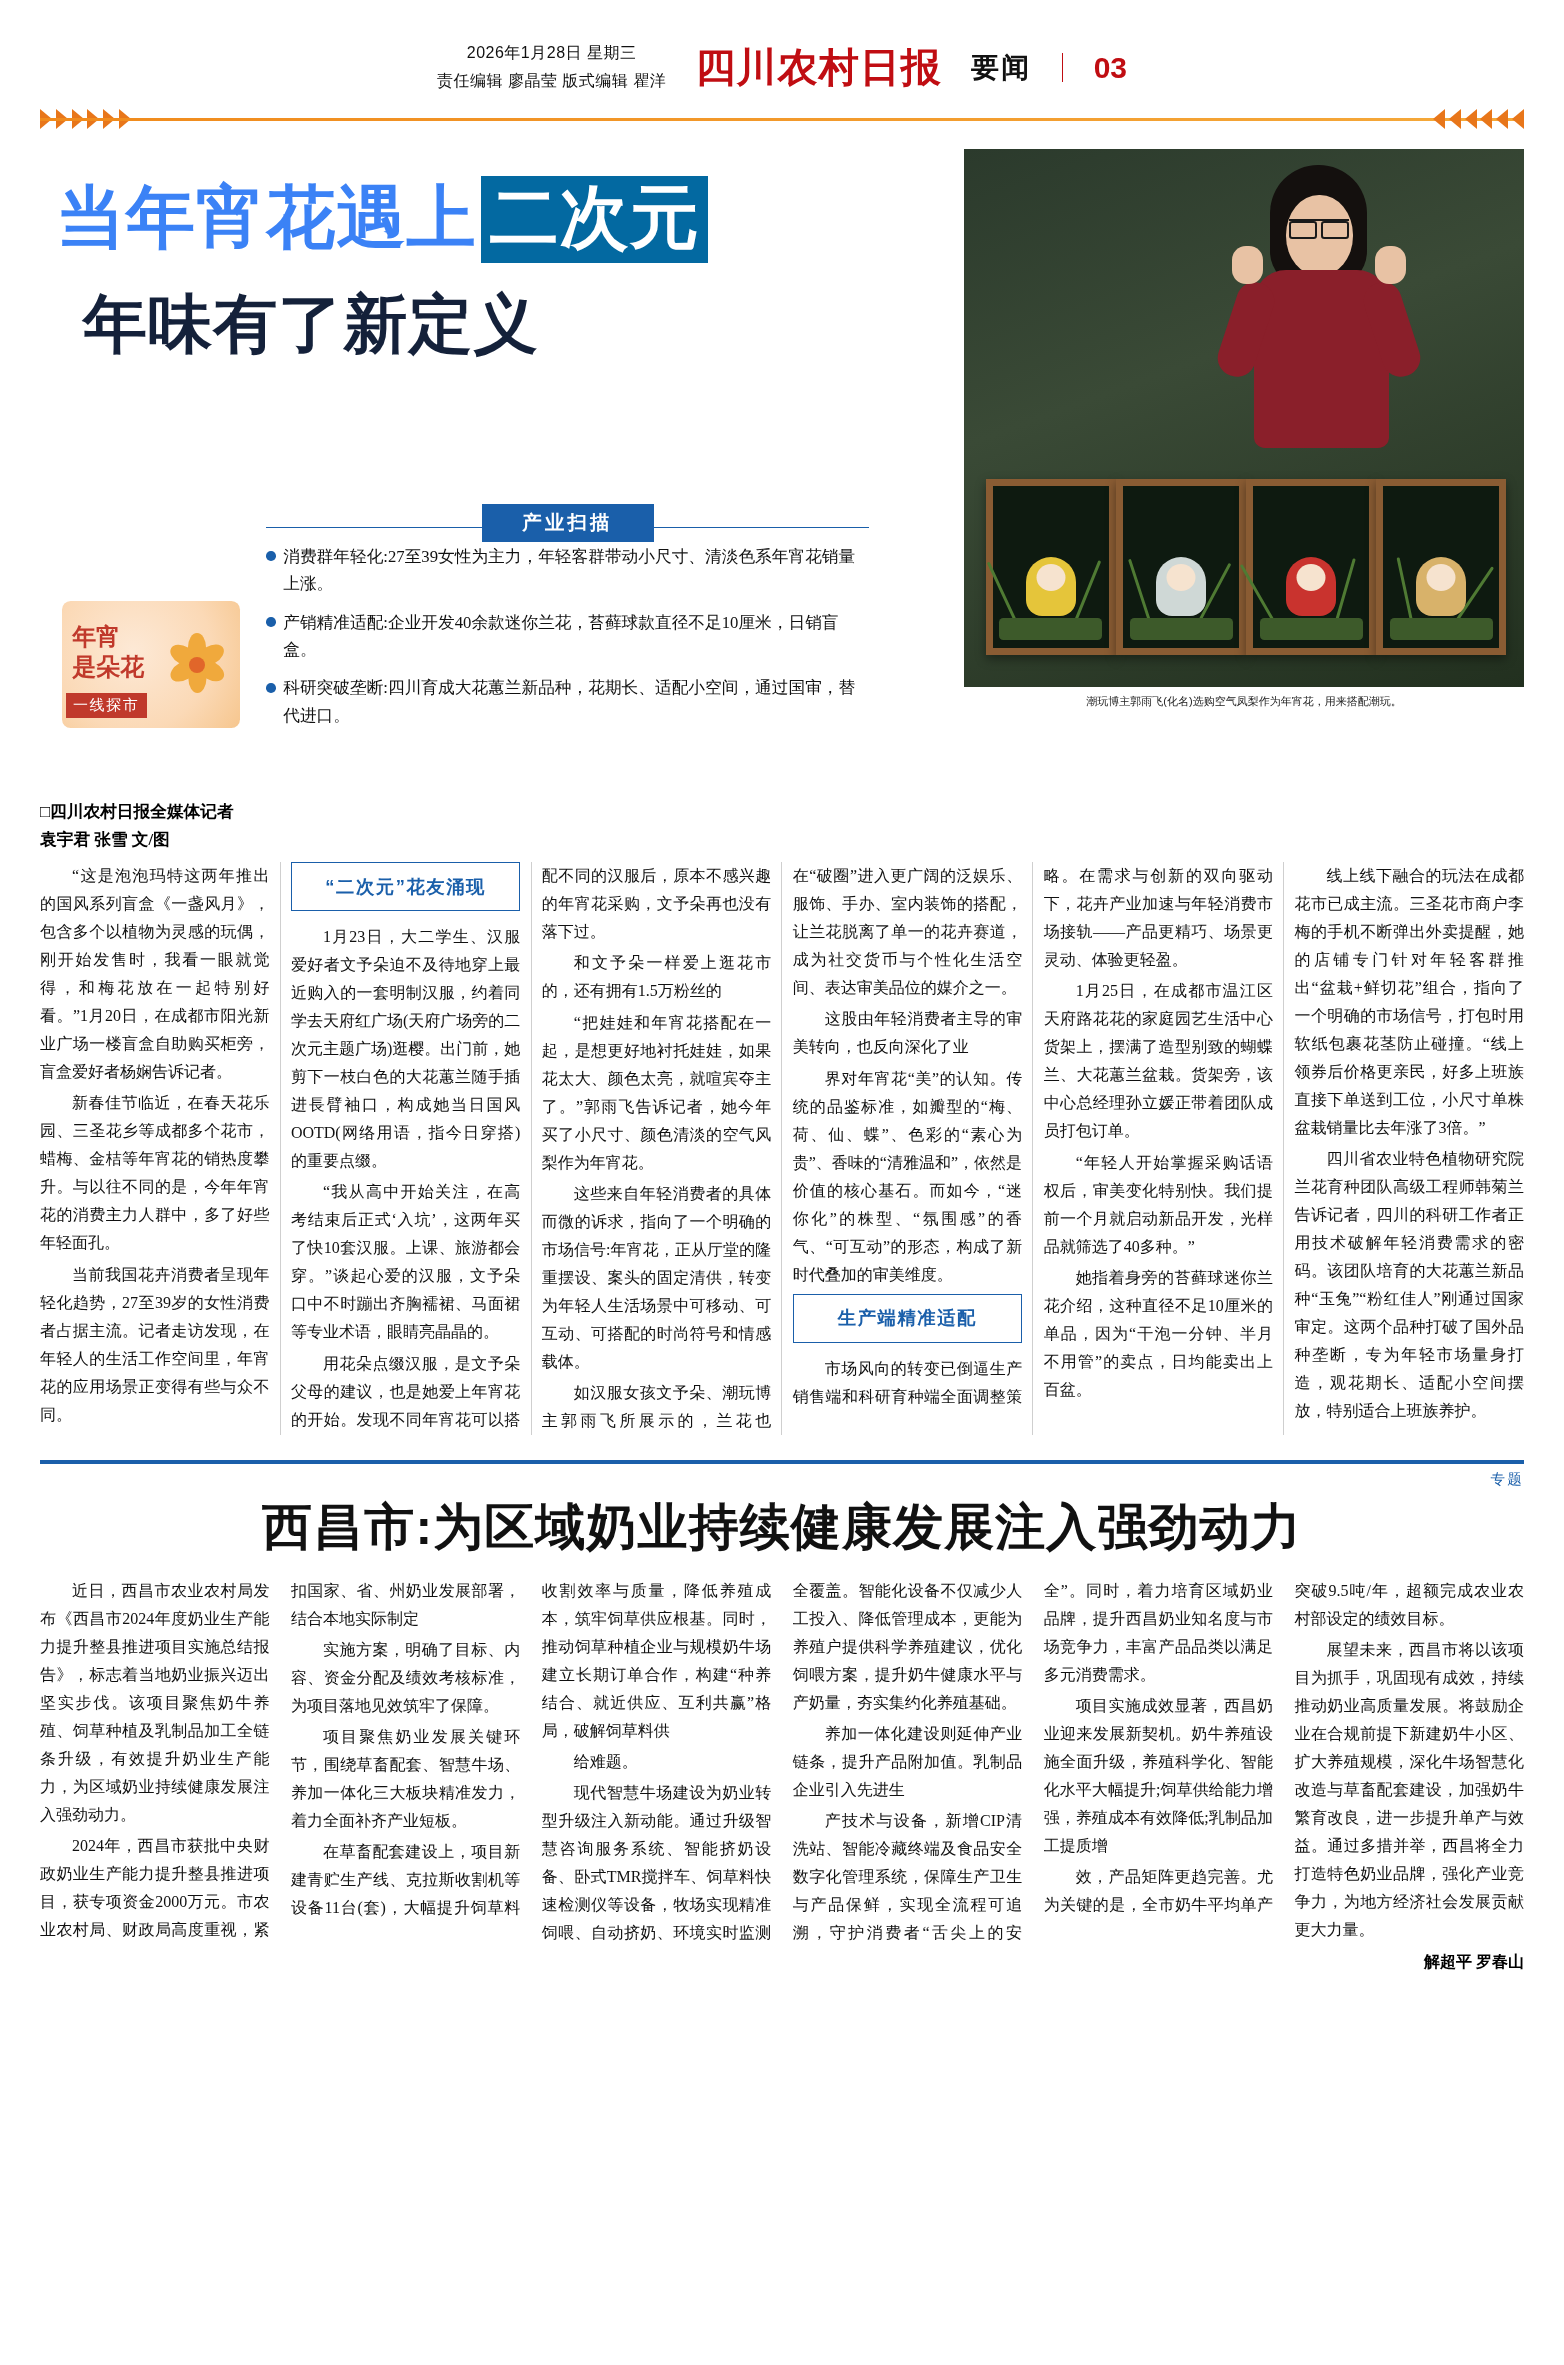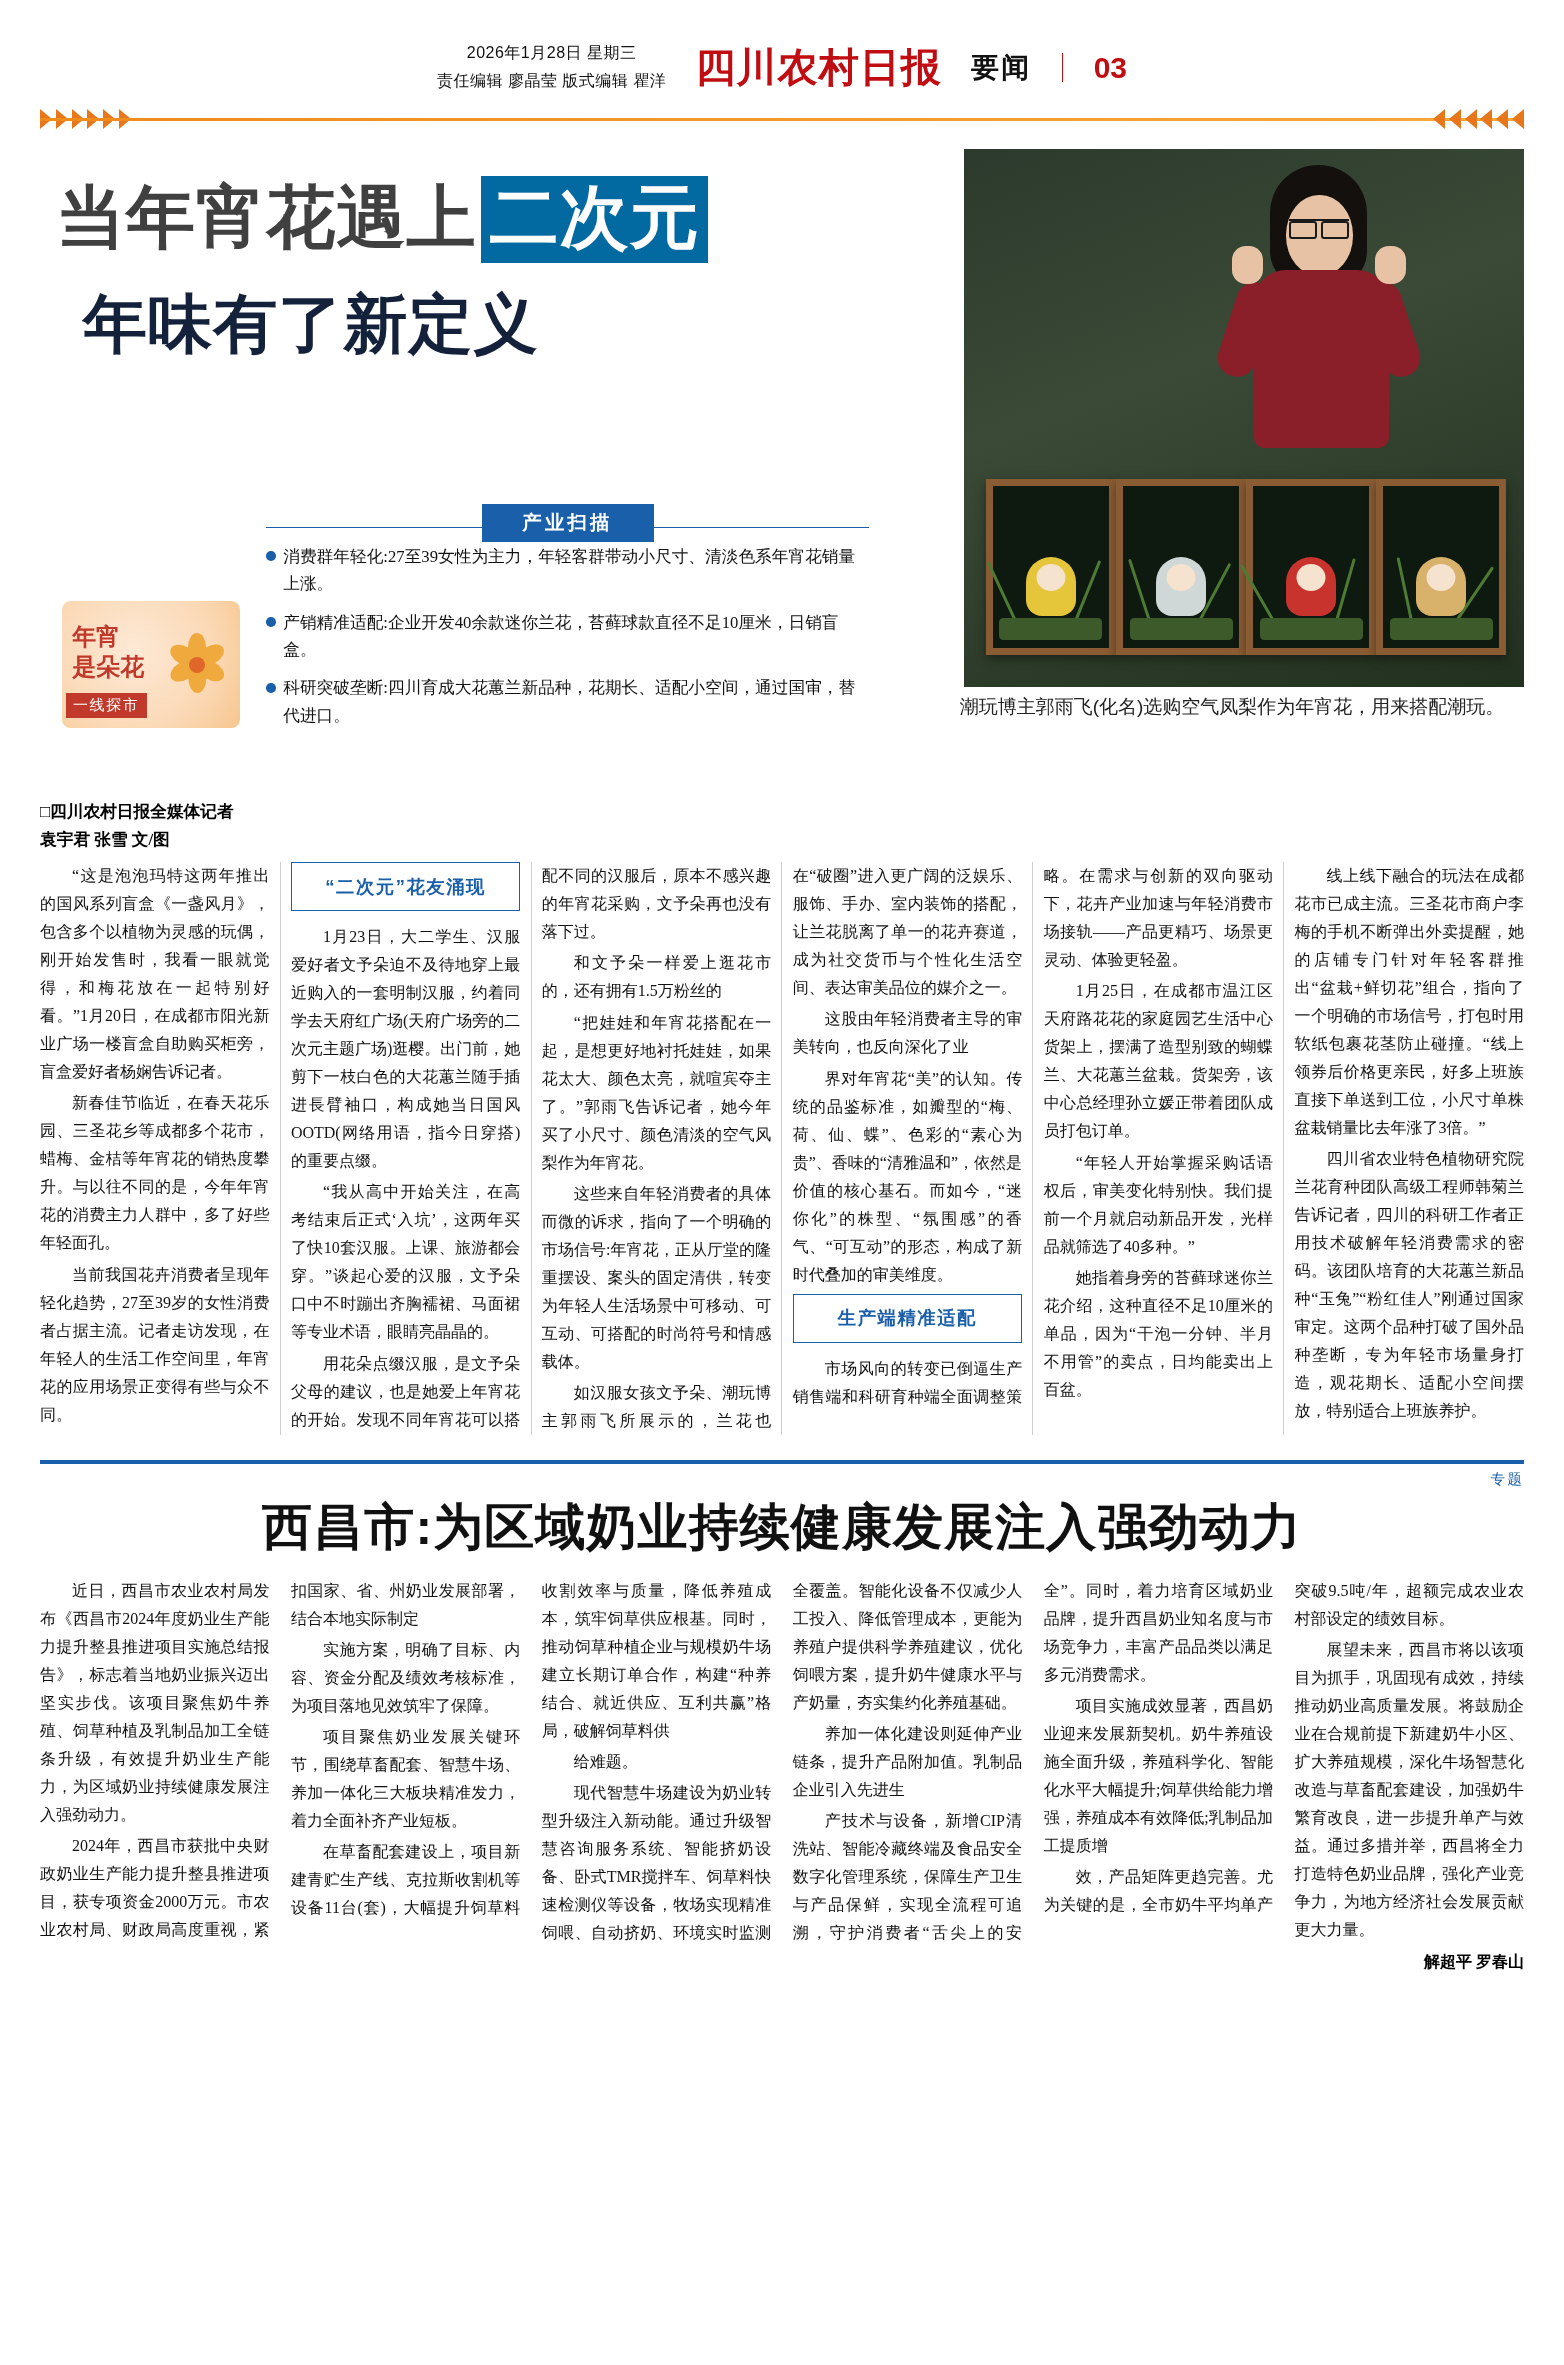--- a/index.html
+++ b/index.html
@@ -113,21 +113,21 @@
     width: 840px;
   }
   .headline1 {
     font-size: 69px;
     font-weight: bold;
     letter-spacing: 1.1px;
     line-height: 1.15;
     font-family: "Liberation Sans", sans-serif;
     white-space: nowrap;
   }
-  .hl-blue { color: #404040; }
+  .hl-blue { color: #3b82f6; }
   .hl-boxed {
     display: inline-block;
     background: #0369a1;
     color: #fff;
     padding: 2.2px 8.6px 5.4px 8.6px;
     margin-left: 4.3px;
   }
   .headline2 {
     margin-top: 18.3px;
     font-size: 64px;
@@ -236,24 +236,24 @@
   .f4 .doll { background: #d8b26a; }
   .leaf {
     position: absolute;
     width: 3.2px; height: 65px;
     background: #4f7a33;
     border-radius: 1.6px;
     transform-origin: bottom center;
   }
   .photo-caption {
     position: absolute;
-    right: 12px;
+    right: 0;
     top: 544px;
     width: 560px;
-    font-size: 19px;
+    font-size: 11px;
     color: #222;
     text-align: center;
     line-height: 1.5;
     font-family: "Liberation Sans", sans-serif;
   }
 
   
   .scan-box {
     position: absolute;
     left: 226px;

